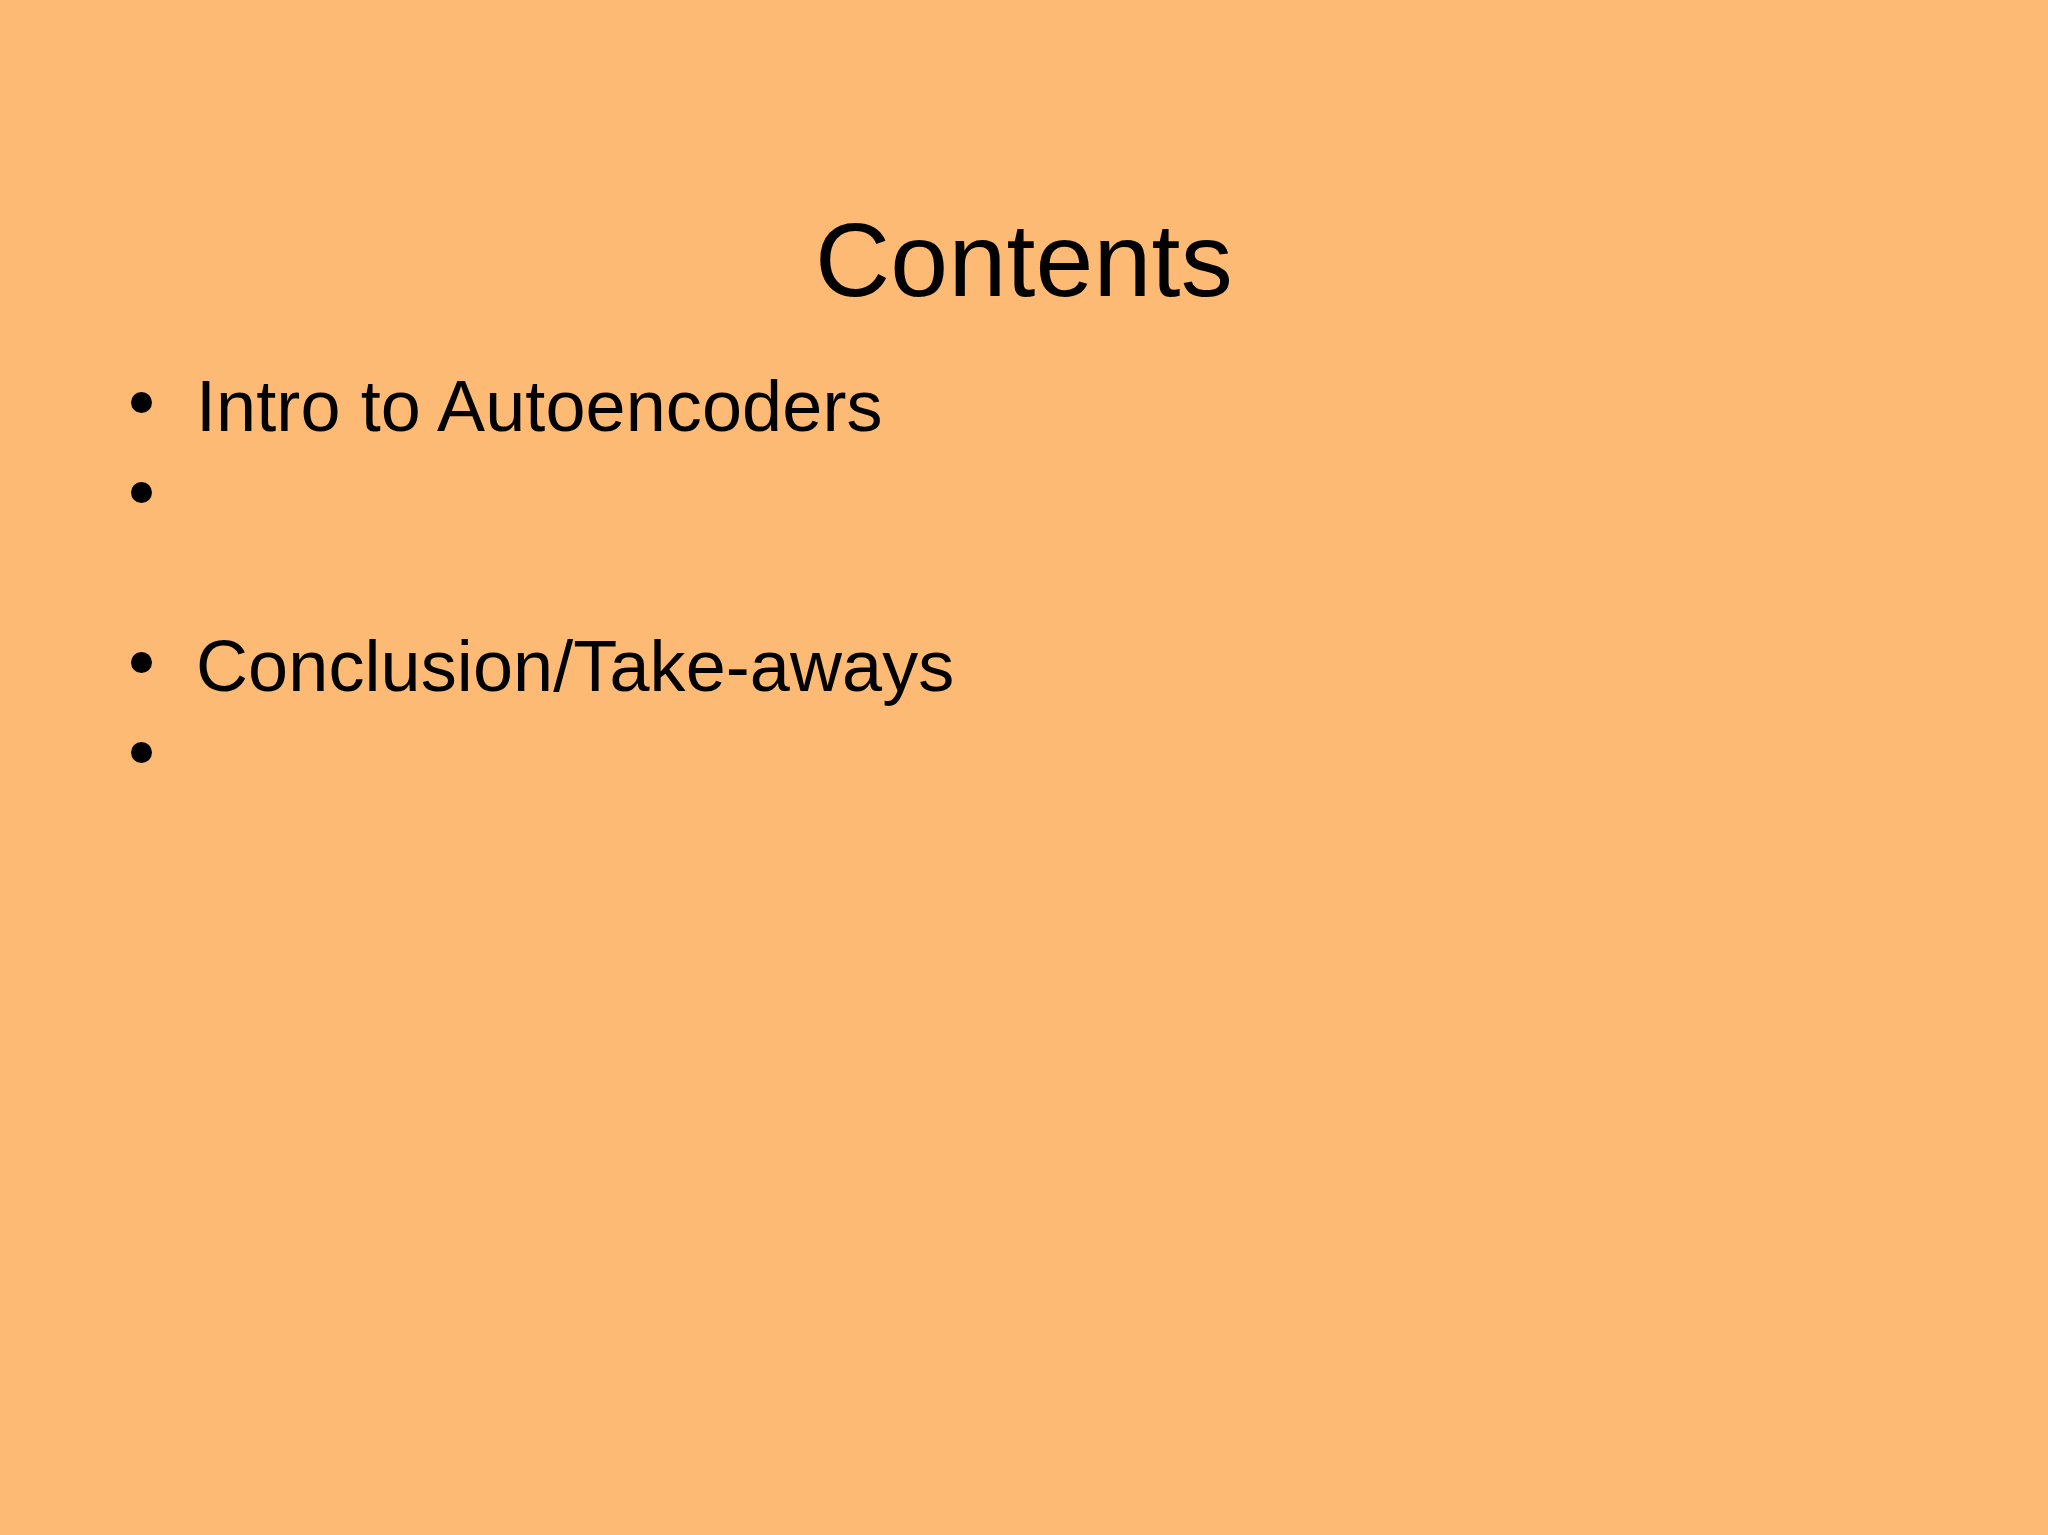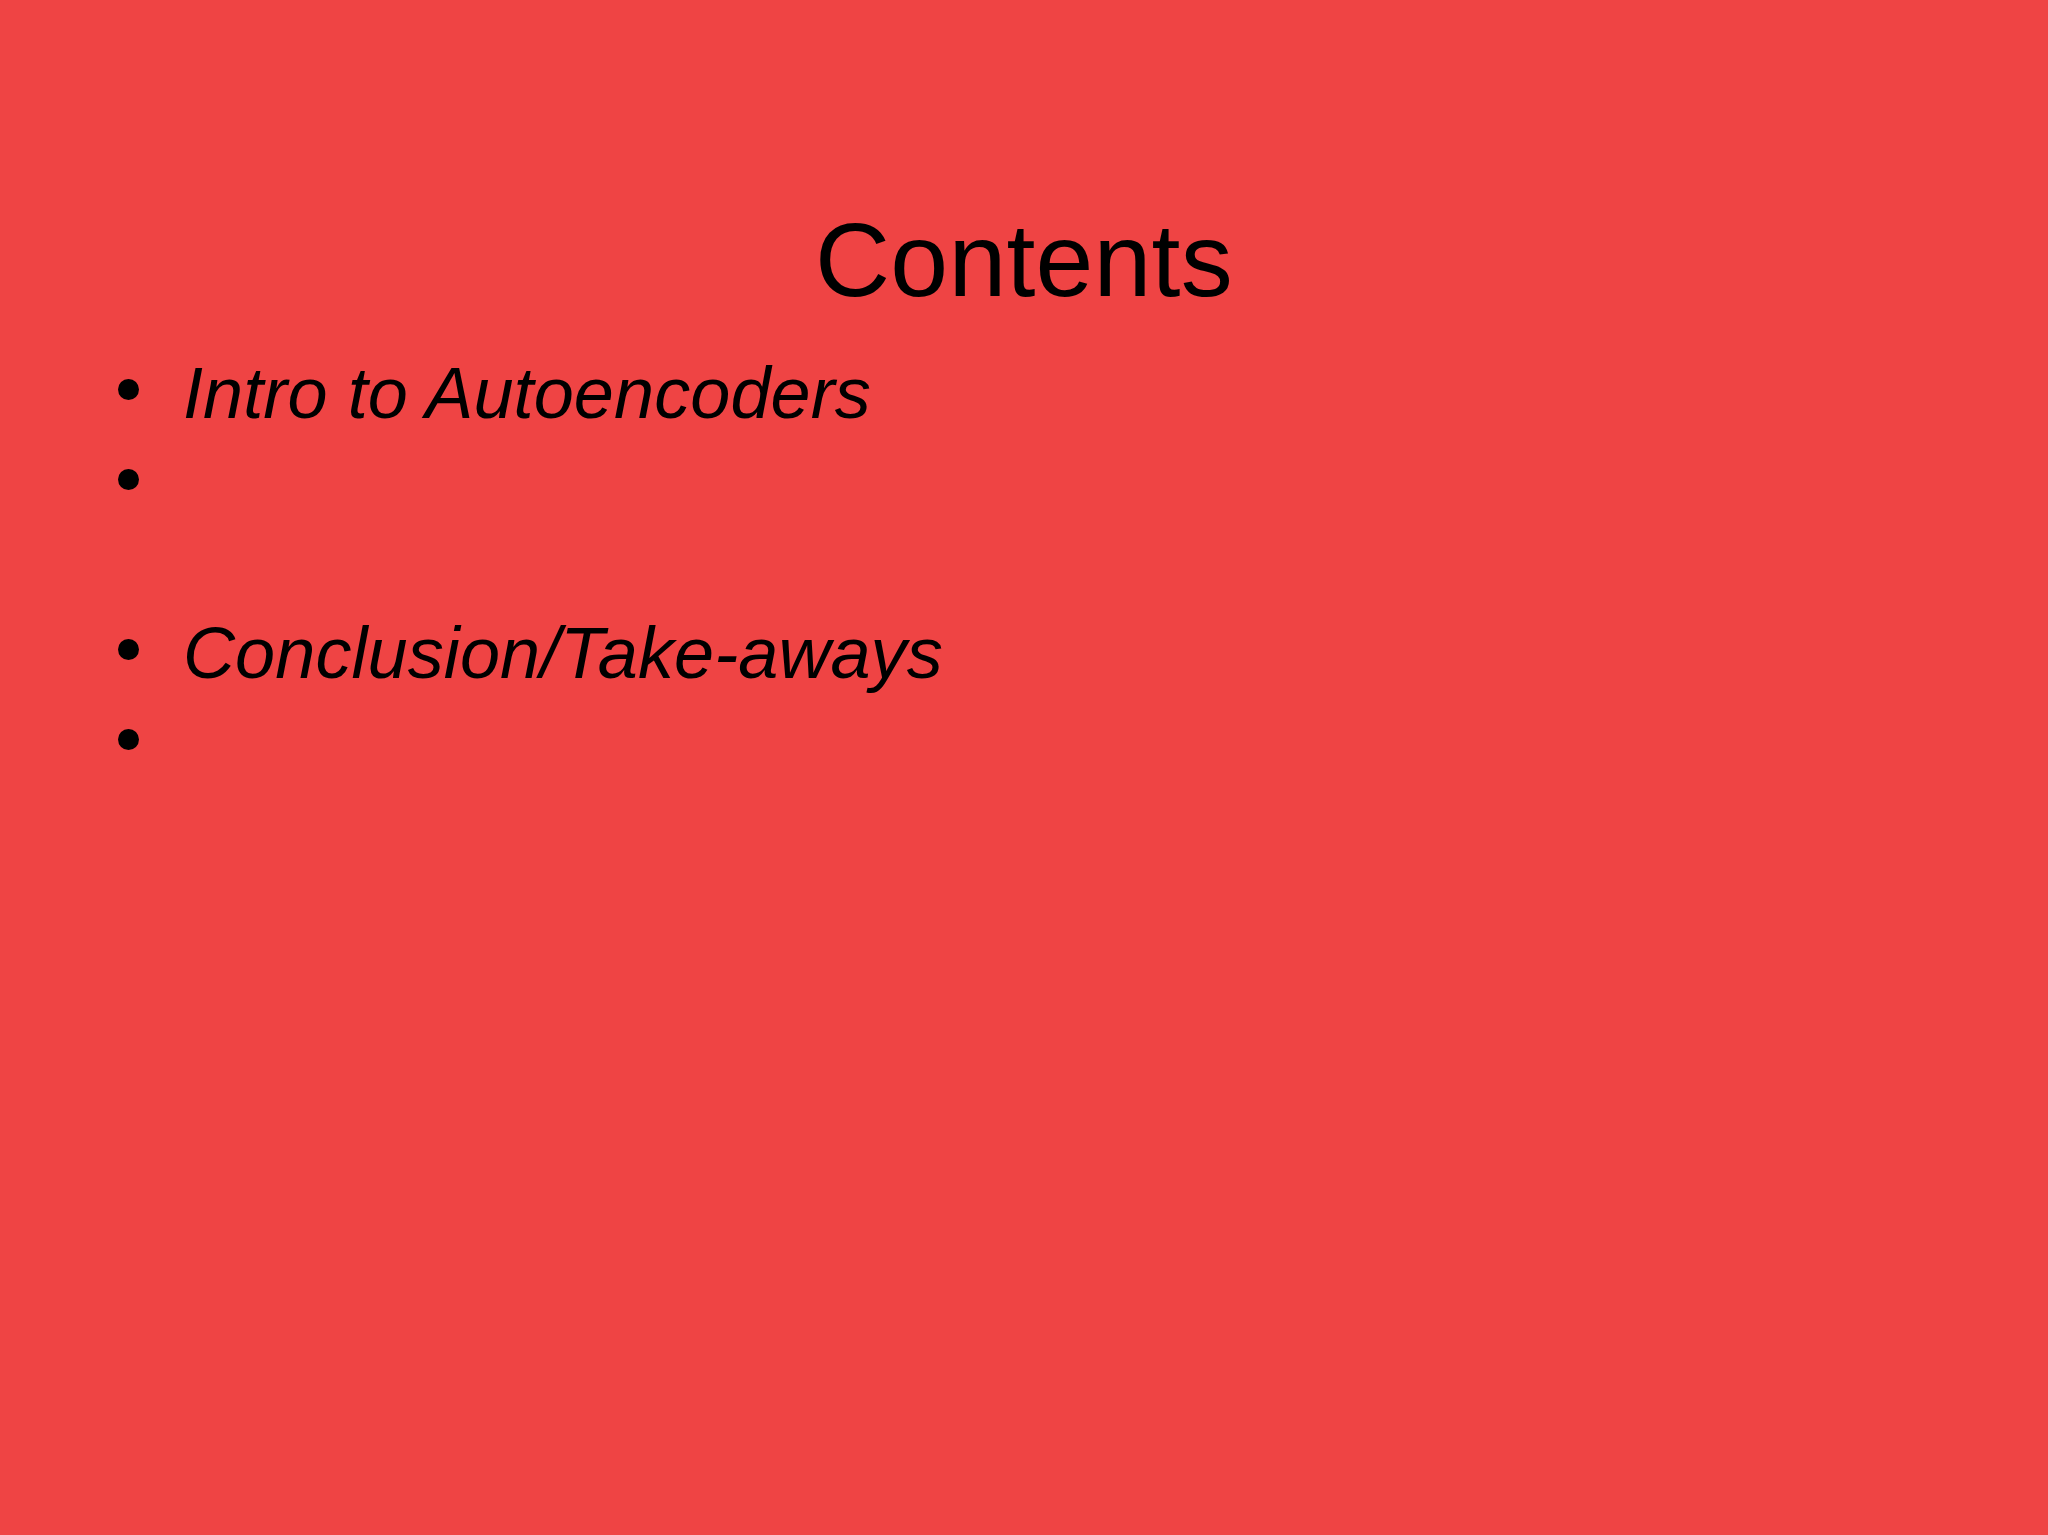--- a/index.html
+++ b/index.html
@@ -13,21 +13,21 @@
     overflow: hidden;
     font-family: "Liberation Sans", sans-serif;
     color: #000000;
     -webkit-font-smoothing: antialiased;
   }
 
   .slide {
     position: relative;
     width: 2048px;
     height: 1535px;
-    background: #ef4444;
+    background: #fdba74;
     box-sizing: border-box;
   }
 
   .slide-title {
     position: absolute;
     top: 138px;
     left: 0;
     width: 2048px;
     text-align: center;
     font-size: 104px;
@@ -36,24 +36,23 @@
     letter-spacing: 0.2px;
     color: #000000;
     white-space: nowrap;
   }
 
   .content-list {
     position: absolute;
     top: 357px;
     left: 118px;
     width: 1800px;
-    margin: 0;
+    margin: 13px;
     padding: 0;
     list-style: none;
-    font-style: italic;
   }
 
   .content-item {
     display: flex;
     align-items: baseline;
     height: 130px;
     margin: 0;
     padding: 0;
   }
 

